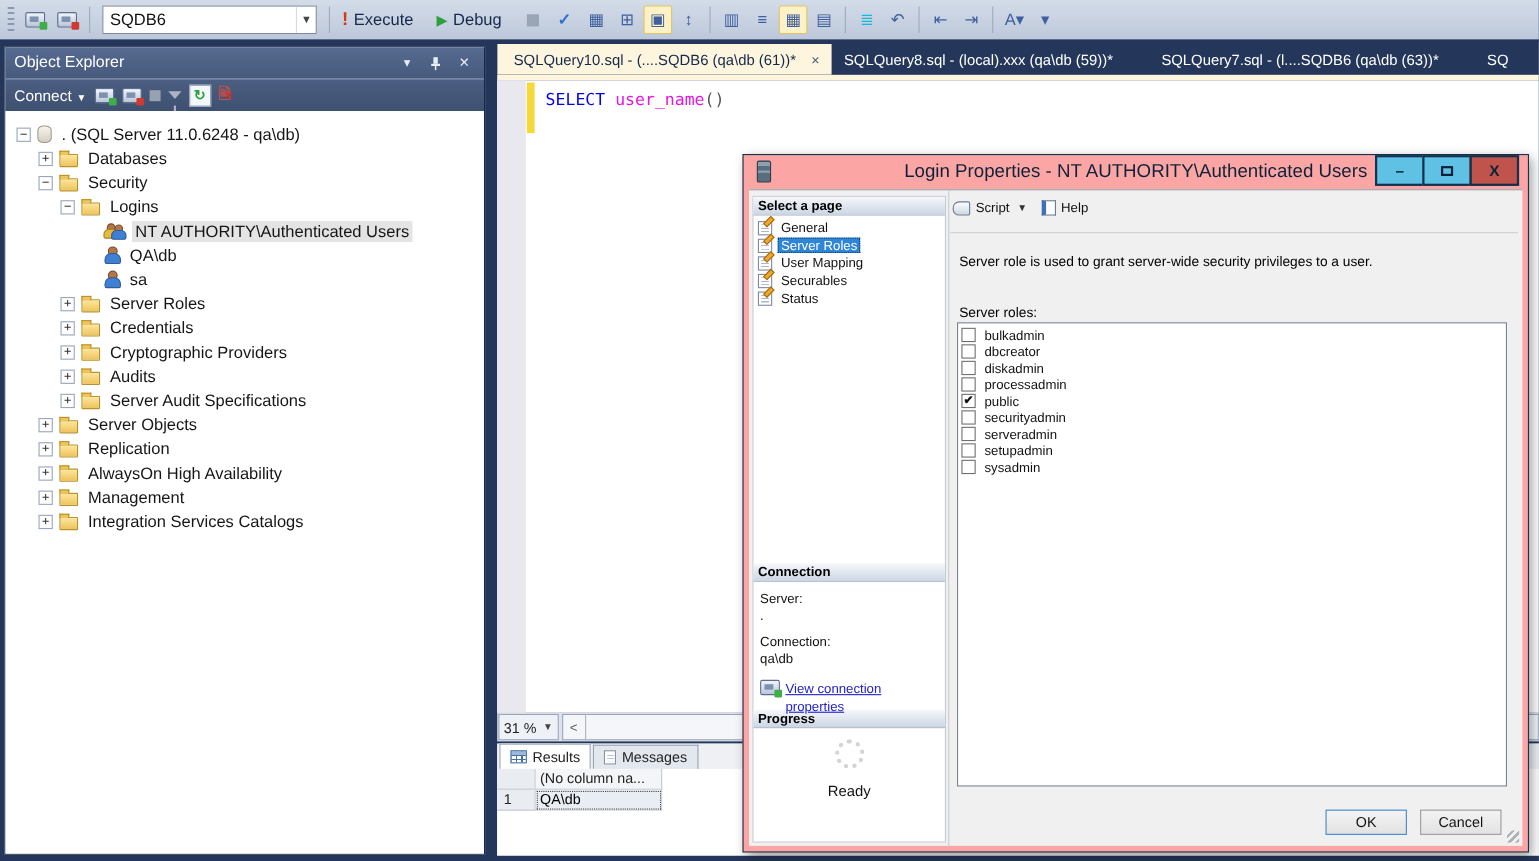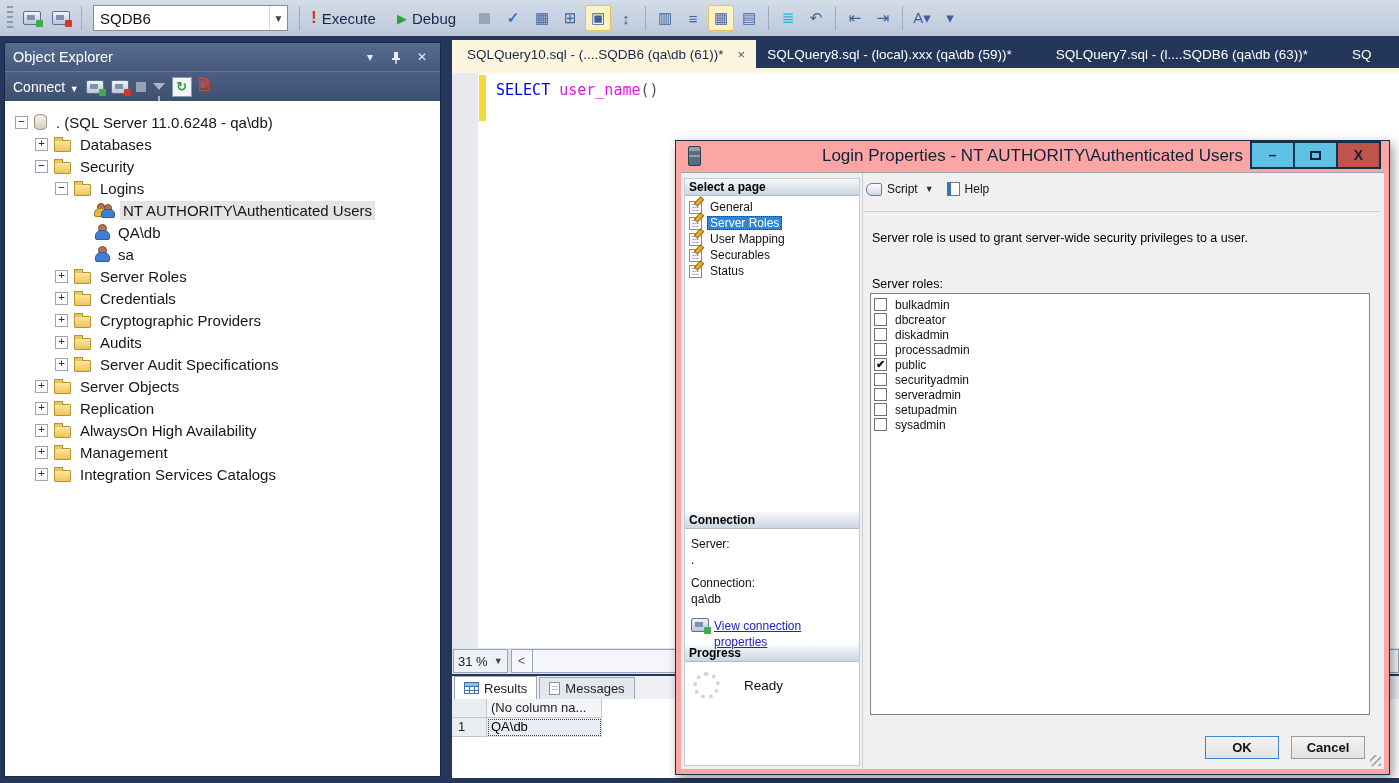--- a/index.html
+++ b/index.html
@@ -156,41 +156,41 @@
     background:repeating-linear-gradient(#aab6c8 0 1px, transparent 1px 3px); }
   .page-icon::after { content:''; position:absolute; right:-3px; top:-3px; width:8px; height:3px;
     background:#f0a830; border:1px solid #a06a10; transform:rotate(-45deg); }
   .page-item .plab { padding:0 3px; }
   .page-item .plab.sel { background:#2f86d8; color:#fff; outline:1px dotted #0b3e74; outline-offset:-1px; }
   .conn-body { padding:8px 6px 0 6px; font-size:12px; color:#111; height:116px; }
   .conn-body .lbl { margin-top:9px; }
   .conn-body .lbl:first-child { margin-top:0; }
   .conn-link { display:flex; gap:5px; margin-top:12px; align-items:flex-start; }
   .link-txt { color:#2222cc; text-decoration:underline; font-size:12px; width:112px; line-height:1.35; }
-  .prog-body { padding:10px 8px; display:flex; align-items:center; gap:24px; }
+  .prog-body { padding:10px 8px; display:flex; align-items:center; gap:13px;flex-direction:column; }
   .spinner { width:27px; height:27px; border-radius:50%; border:4px dotted #d4d4d4; }
   .prog-body .ready { font-size:13.5px; color:#111; }
 
   .vdiv { position:absolute; left:181px; top:0; bottom:0; width:1px; background:#c9cdd2; }
   .dlg-tb { position:absolute; left:185px; top:9px; display:flex; align-items:center; gap:5px;
     font-size:12px; color:#111; }
   .dlg-tb .darr { font-size:9px; color:#333; margin:0 8px 0 2px; }
   .scroll-icon { width:16px; height:13px; background:linear-gradient(#fdfdfd,#cfd6e2); border:1px solid #6c7b93;
     border-radius:6px 2px 2px 6px / 6px 2px 2px 6px; }
   .help-icon { width:13px; height:14px; background:#fff; border:1px solid #6c7b93; border-left:4px solid #3f6fb5; }
   .dlg-hdiv { position:absolute; left:183px; right:4px; top:38px; height:1px; background:#cfcfcf; }
   .dlg-desc { position:absolute; left:191px; top:58px; right:24px; font-size:12.5px; color:#000; }
   .roles-label { position:absolute; left:191px; top:104px; font-size:12.5px; color:#000; }
   .roles-box { position:absolute; left:189px; top:120px; width:500px; height:422px; background:#fff;
     border:1px solid #7a8390; padding:3px 0 0 3px; }
   .role-row { display:flex; align-items:center; height:15px; font-size:12px; color:#111; }
   .cb { width:13px; height:13px; flex:0 0 13px; border:1px solid #707070; background:#fff; margin-right:8px;
     font-size:11px; line-height:11px; text-align:center; color:#111; font-weight:bold; }
   .btn { position:absolute; width:74px; height:23px; background:linear-gradient(#f3f3f3,#e2e2e2);
-    border:1px solid #9a9a9a; font-size:13px; color:#111; display:flex; align-items:center; justify-content:center;font-weight:bold; }
+    border:1px solid #9a9a9a; font-size:13px; color:#111; display:flex; align-items:center; justify-content:center; }
   .btn.ok { left:524px; top:563px; border-color:#3f84cf; }
   .btn.cancel { left:610px; top:563px; }
   .grip2 { position:absolute; right:3px; bottom:3px; width:11px; height:11px;
     background:repeating-linear-gradient(135deg, transparent 0 3px, #aeb2b6 3px 5px); }
 </style>
 </head>
 <body>
 
 <div id="app">
 

